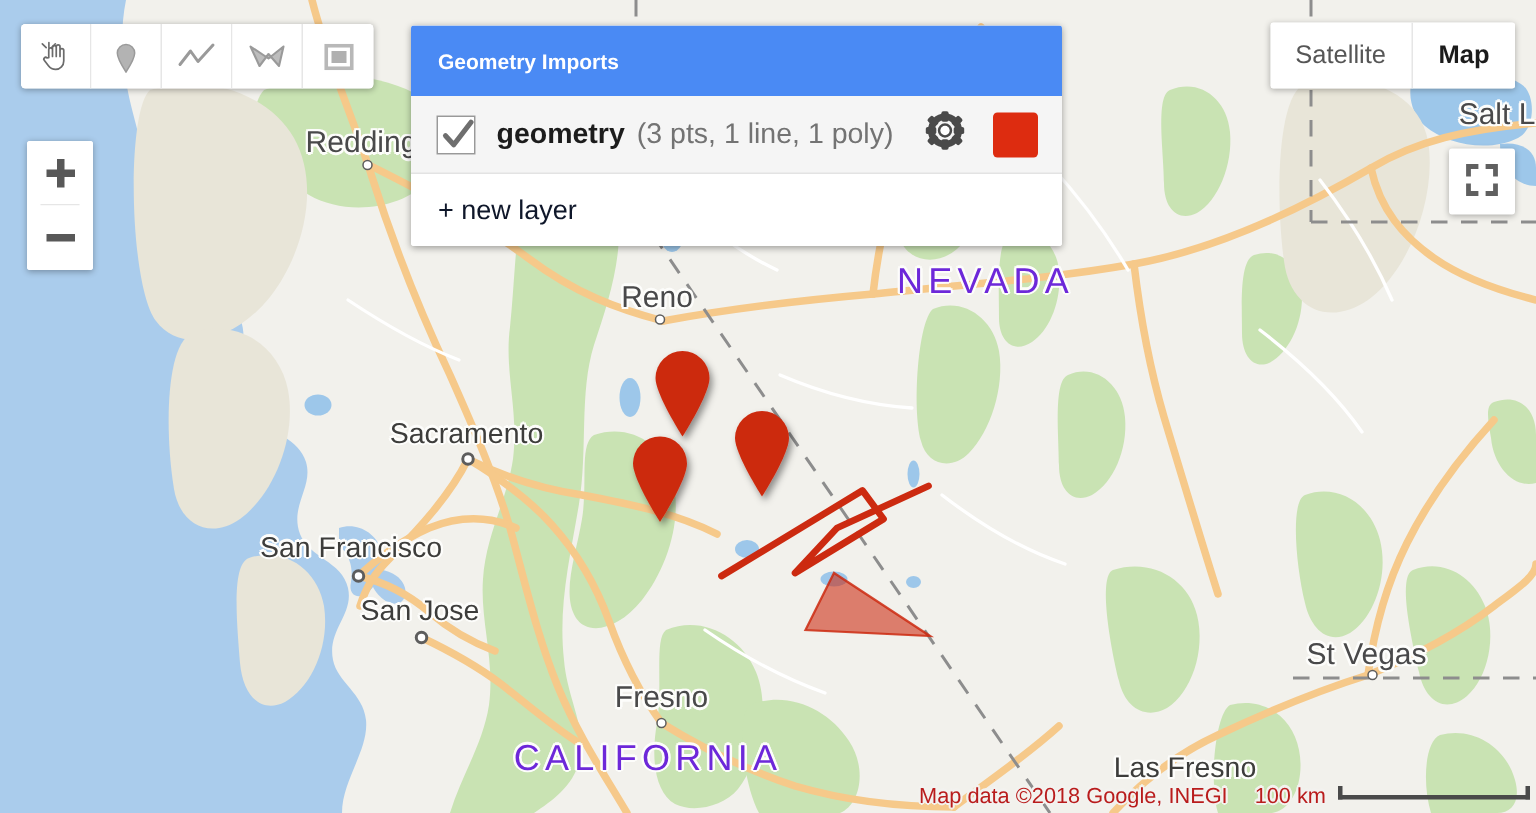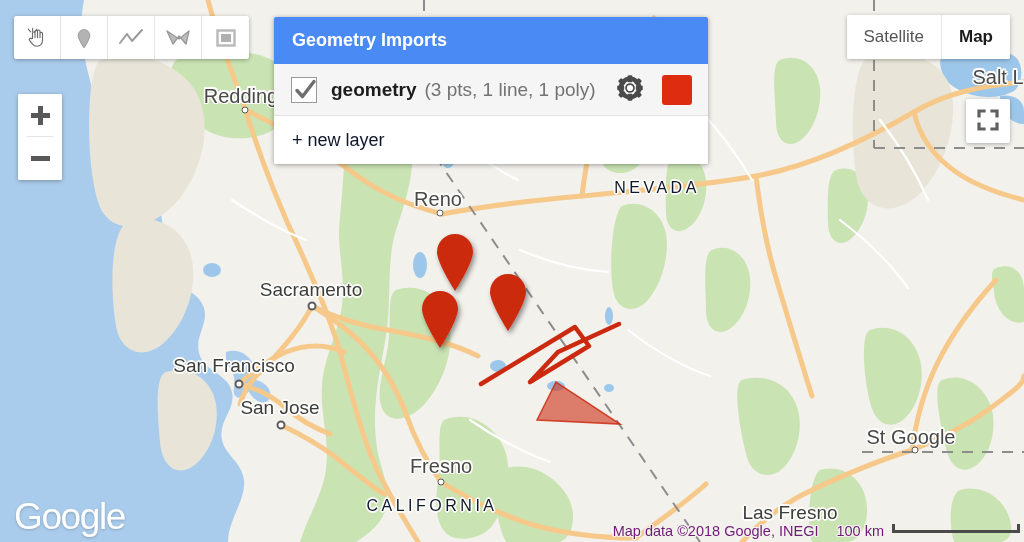--- a/index.html
+++ b/index.html
@@ -39,23 +39,23 @@
     font-size: 19px;
     color: #3d3d3b;
     transform: translate(-50%, -50%);
   }
   .label-city-sm {
     font-size: 20px;
     color: #49494a;
     transform: translate(-50%, -50%);
   }
   .label-state {
-    font-size: 16px;
+    font-size: 24px;
     letter-spacing: 3.5px;
-    color: #0f172a;
+    color: #6d28d9;
     transform: translate(-50%, -50%);
   }
   .city-dot {
     position: absolute;
     width: 9px; height: 9px;
     border: 2px solid #5d5d5d;
     background: #ffffff;
     border-radius: 50%;
     transform: translate(-50%, -50%);
   }
@@ -76,21 +76,21 @@
 
   
   #attribution {
     position: absolute;
     right: 4px;
     bottom: 3px;
     display: flex;
     align-items: center;
     gap: 18px;
     font-size: 14.5px;
-    color: #701a75;
+    color: #b91c1c;
     text-shadow:
       -1.4px 0 #f3f2ef, 1.4px 0 #f3f2ef, 0 -1.4px #f3f2ef, 0 1.4px #f3f2ef,
       -1px -1px #f3f2ef, 1px -1px #f3f2ef, -1px 1px #f3f2ef, 1px 1px #f3f2ef;
     white-space: nowrap;
   }
   #scale-wrap { display: flex; align-items: center; gap: 8px; }
   #scale-bar {
     width: 128px; height: 9px;
     border: 3px solid #4a4a4a;
     border-top: none;
@@ -207,21 +207,21 @@
   }
   #panel-header {
     height: 47px;
     background: #4a8af4;
     display: flex;
     align-items: center;
     padding: 0 18px;
   }
   #panel-title {
     color: #ffffff;
-    font-size: 18px;
+    font-size: 14px;
     font-weight: bold;
   }
   #layer-row {
     height: 52px;
     background: #f5f5f5;
     display: flex;
     align-items: center;
     padding: 0 16px 0 17px;
     border-bottom: 1px solid #e3e3e3;
   }
@@ -437,21 +437,21 @@
         <div class="city-dot sm" style="left: 440px; top: 213px;"></div>
         <div class="map-label label-city" style="left: 311px; top: 290px;">Sacramento</div>
         <div class="city-dot" style="left: 312px; top: 306px;"></div>
         <div class="map-label label-city" style="left: 234px; top: 366px;">San Francisco</div>
         <div class="city-dot" style="left: 239px; top: 384px;"></div>
         <div class="map-label label-city" style="left: 280px; top: 408px;">San Jose</div>
         <div class="city-dot" style="left: 281px; top: 425px;"></div>
         <div class="map-label label-city-sm" style="left: 441px; top: 466px;">Fresno</div>
         <div class="city-dot sm" style="left: 441px; top: 482px;"></div>
         <div class="map-label label-city" style="left: 790px; top: 513px;">Las Fresno</div>
-        <div class="map-label label-city-sm" style="left: 911px; top: 437px;">St Google</div>
+        <div class="map-label label-city-sm" style="left: 911px; top: 437px;">St Vegas</div>
         <div class="city-dot sm" style="left: 915px; top: 450px;"></div>
         <div class="map-label label-city-sm" style="left: 998px; top: 77px;">Salt L</div>
         <div class="map-label label-state" style="left: 657px; top: 188px;">NEVADA</div>
         <div class="map-label label-state" style="left: 432px; top: 506px;">CALIFORNIA</div>
       </div>
 
     <svg id="geom-svg" style="position:absolute;inset:0;" width="1024" height="542" viewBox="0 0 1024 542">
       <defs>
         <filter id="pinshadow" x="-60%" y="-60%" width="240%" height="240%">
           <feDropShadow dx="2" dy="3" stdDeviation="2.4" flood-color="#000" flood-opacity="0.42"></feDropShadow>
@@ -469,21 +469,20 @@
         <g filter="url(#pinshadow)">
           <path d="M 440,348 C 440,348 422,320 422,309 A 18 18 0 1 1 458,309 C 458,320 440,348 440,348 Z" fill="#cc2a10"></path>
         </g>
         <g filter="url(#pinshadow)">
           <path d="M 508,331 C 508,331 490,303 490,292 A 18 18 0 1 1 526,292 C 526,303 508,331 508,331 Z" fill="#cc2a10"></path>
         </g>
       </g>
     </svg>
   </div>
 
-  <div id="google-logo">Google</div>
 
   <div id="attribution">
     <span>Map data ©2018 Google, INEGI</span>
     <span id="scale-wrap">
       <span>100 km</span>
       <span id="scale-bar"></span>
     </span>
   </div>
 
   <div id="draw-toolbar">

